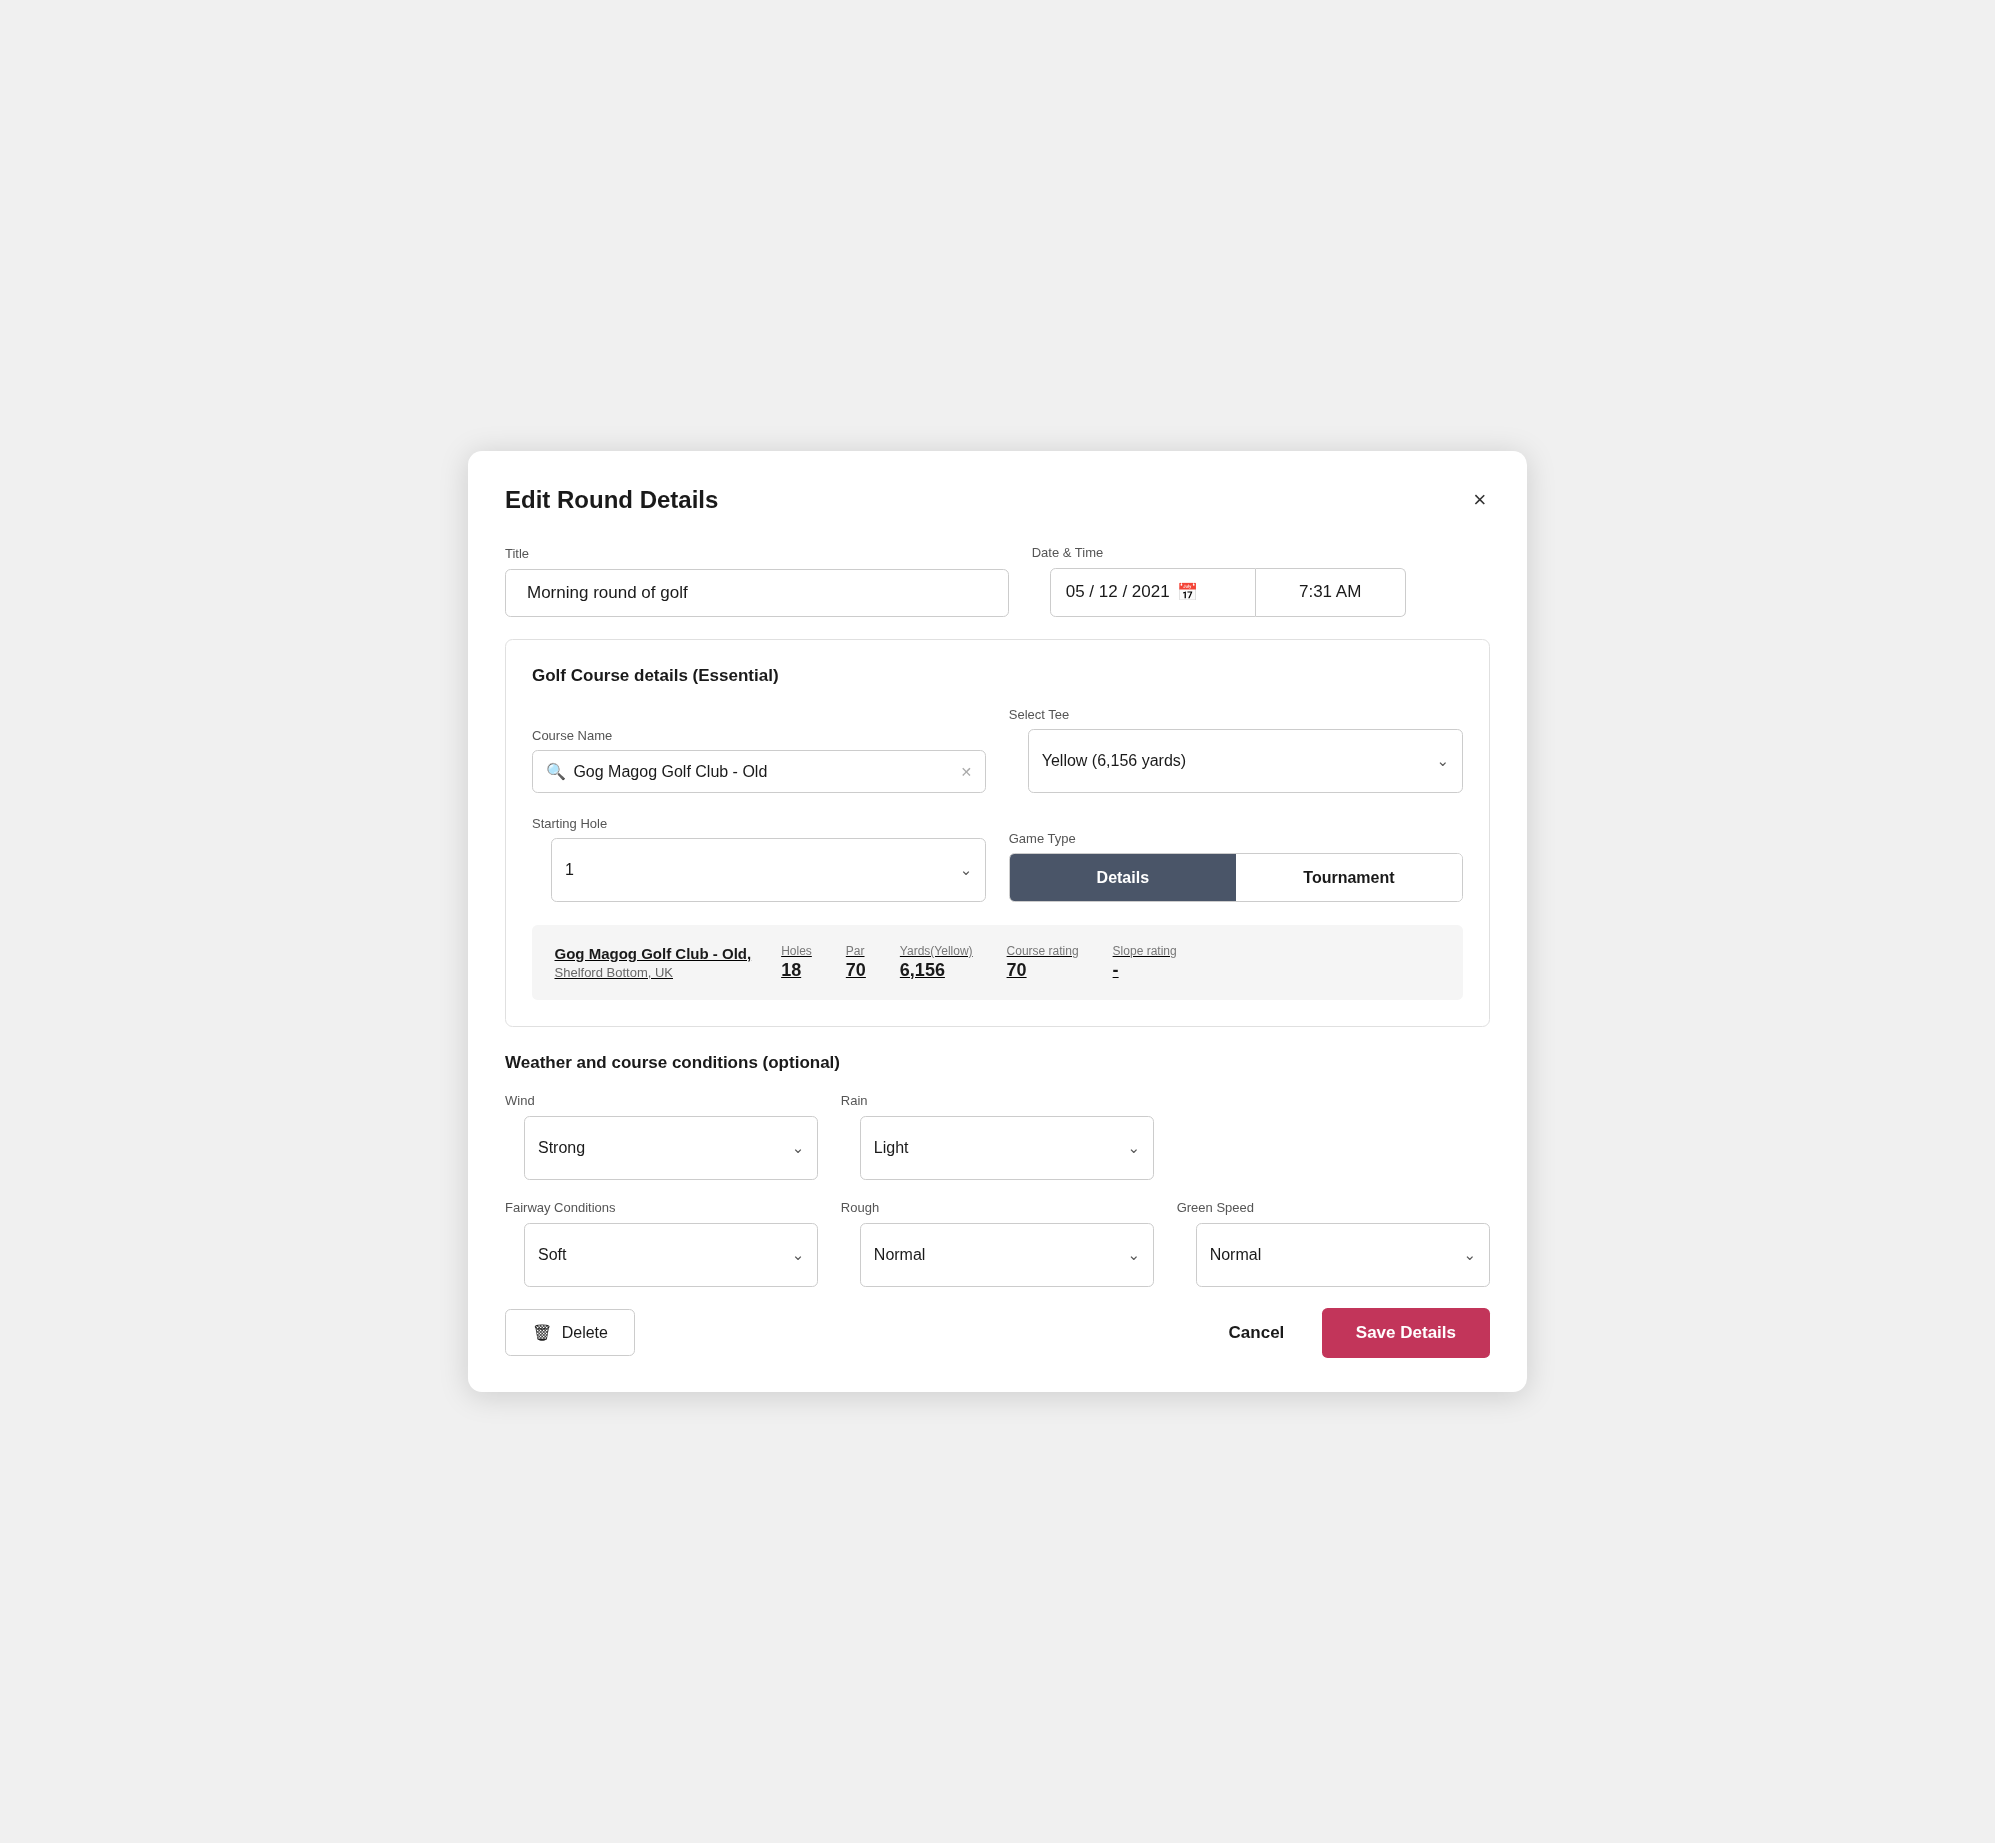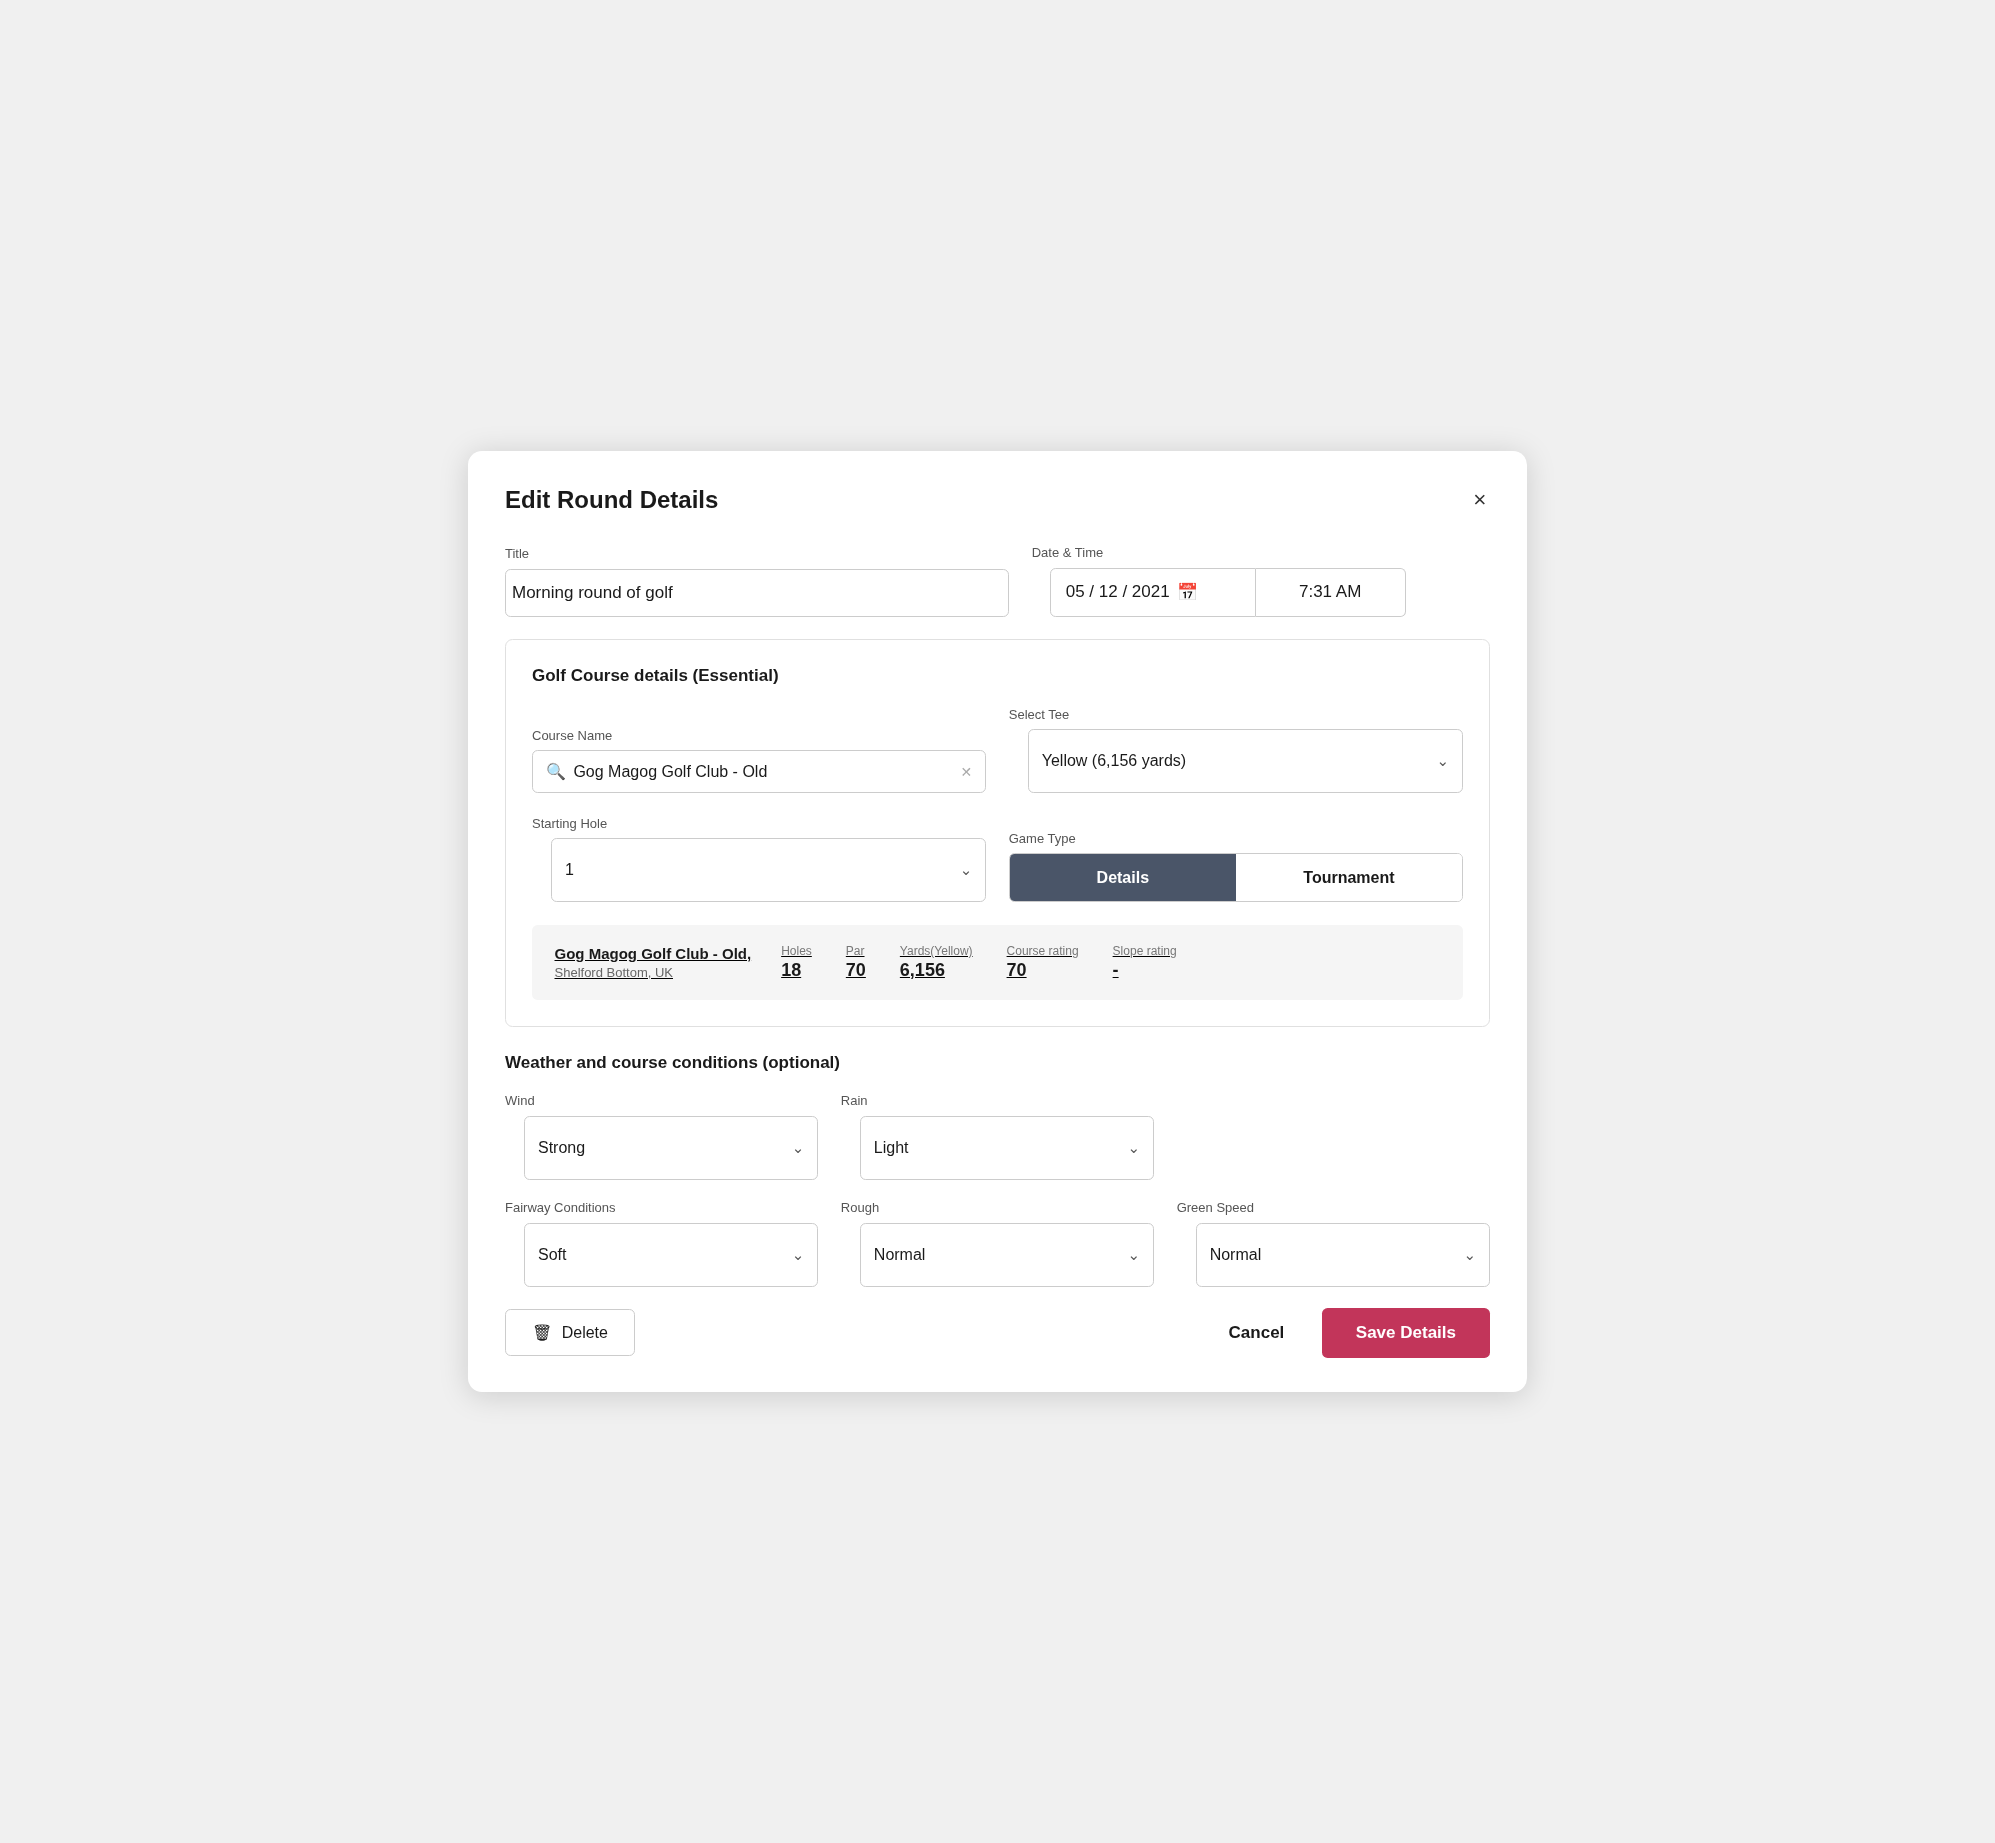--- a/index.html
+++ b/index.html
@@ -51,21 +51,21 @@
       gap: 7.5px;
     }
     .field-label {
       font-size: 13px;
       color: #555;
       font-weight: 400;
     }
     .text-input {
       border: 1.4px solid #ccc;
       border-radius: 5.6px;
-      padding: 13px 6px;
+      padding: 13px 21px;
       font-size: 17px;
       color: #1a1a1a;
       outline: none;
       background: #fff;
     }
     .date-group {
       display: flex;
       gap: 0;
       padding-left: 18px;
     }

